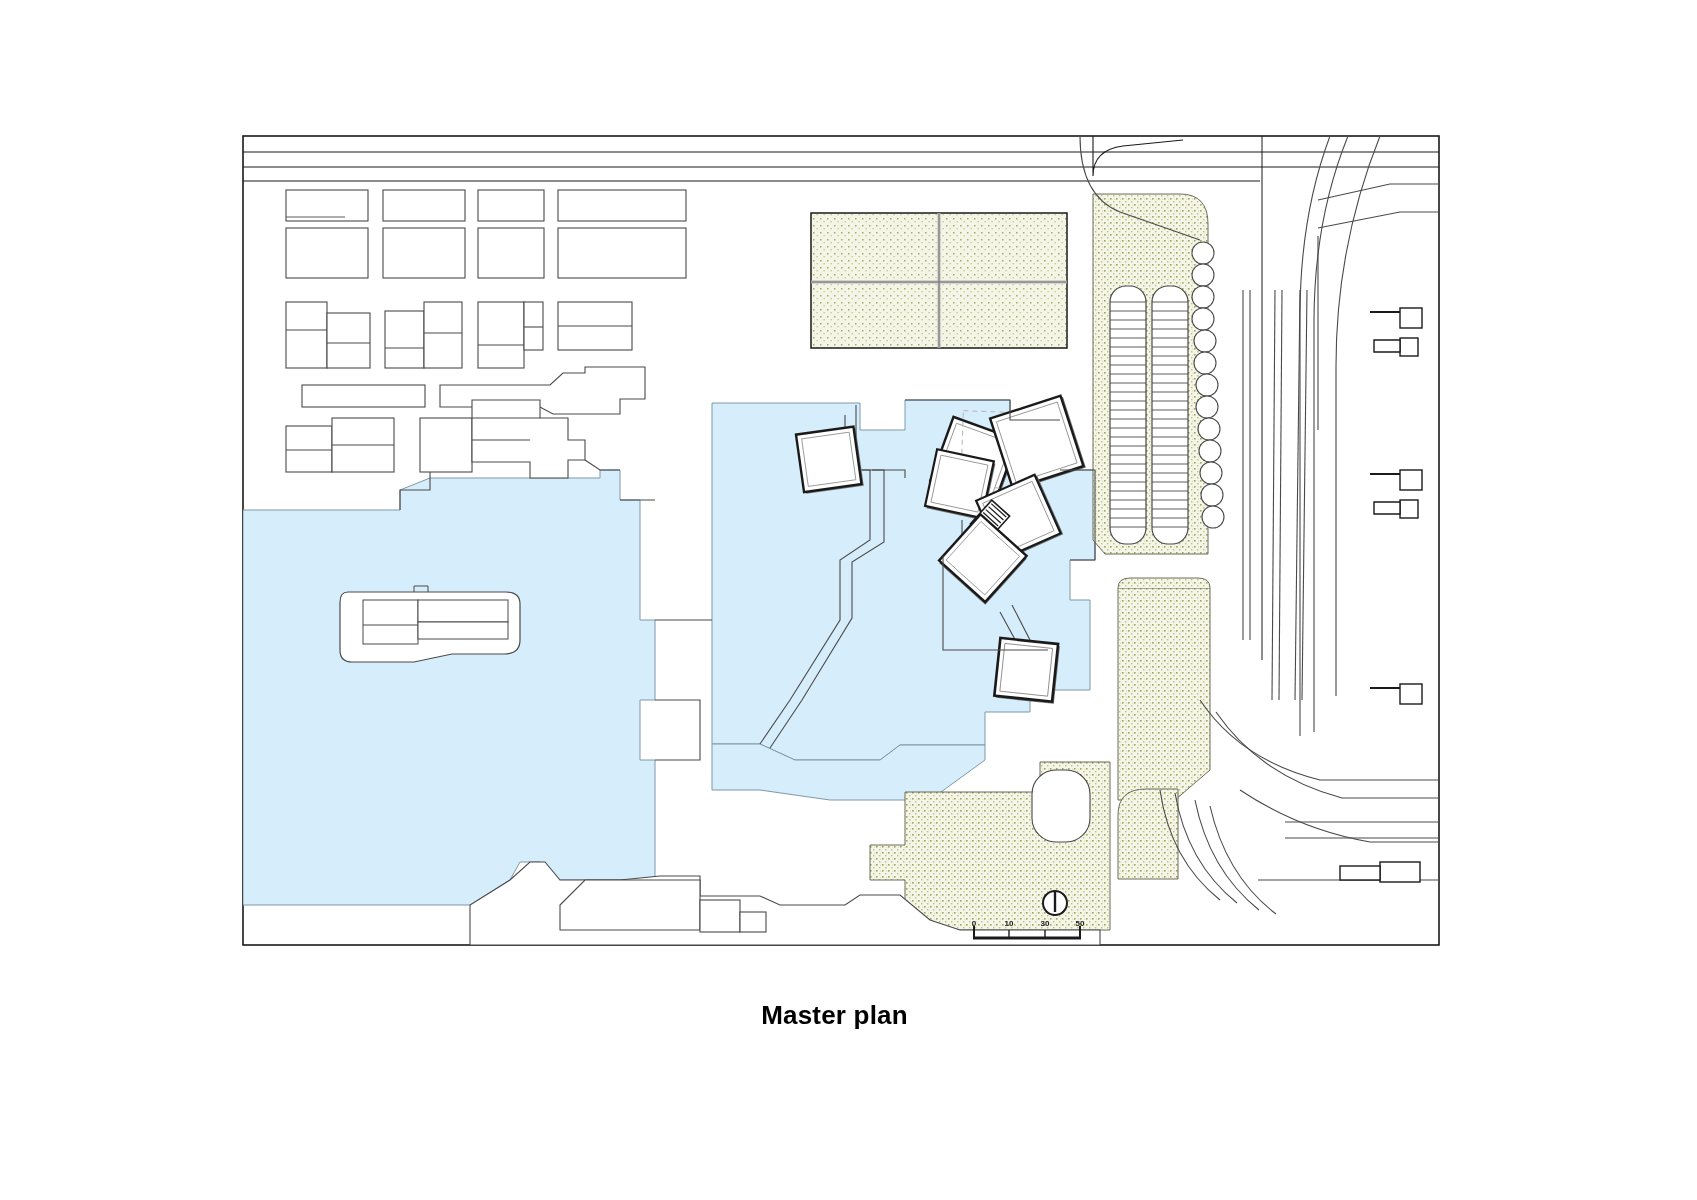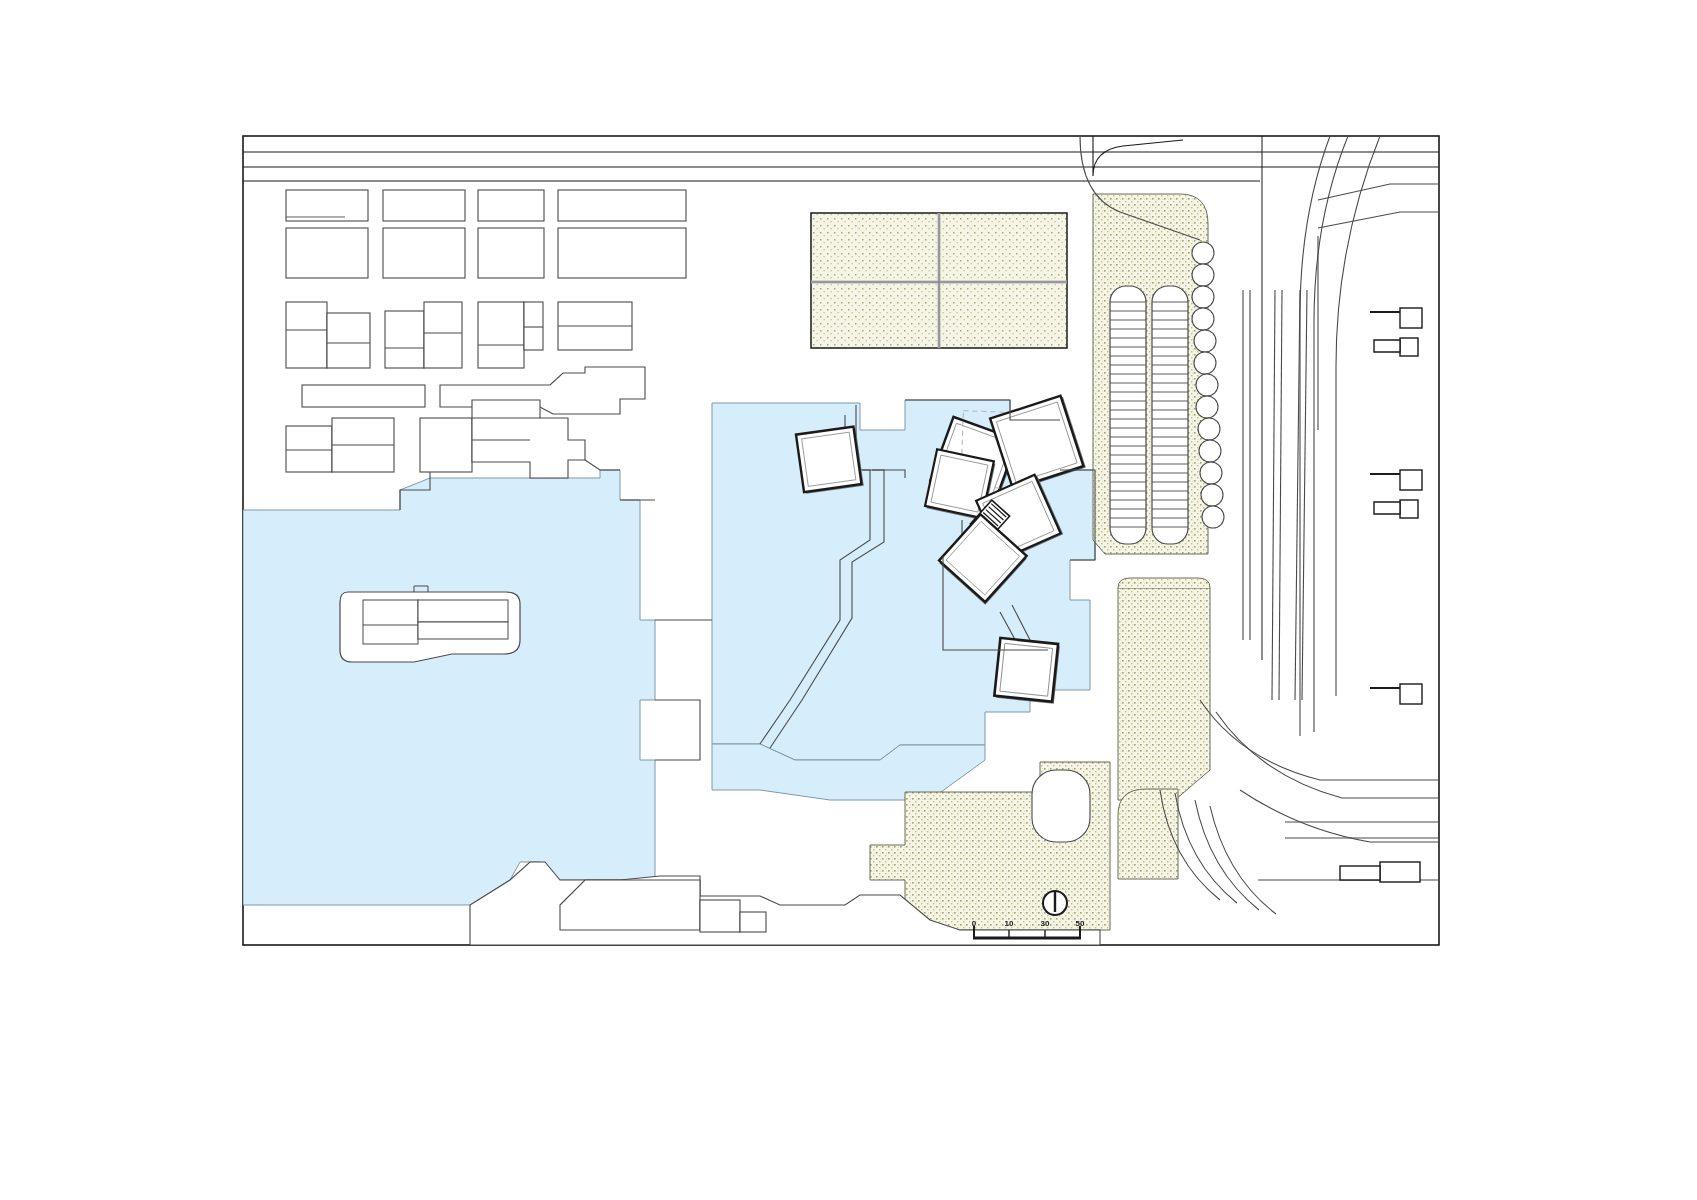--- a/index.html
+++ b/index.html
@@ -411,14 +411,17 @@
       <line x1="1009" y1="930" x2="1009" y2="938" stroke="#1a1a1a" stroke-width="1.4"></line>
       <line x1="1045" y1="930" x2="1045" y2="938" stroke="#1a1a1a" stroke-width="1.4"></line>
       <line x1="1080" y1="926" x2="1080" y2="938" stroke="#1a1a1a" stroke-width="2"></line>
       <text x="974" y="926" text-anchor="middle" font-family="Liberation Sans, sans-serif" font-size="8" font-weight="bold" fill="#1a1a1a">0</text>
       <text x="1009" y="926" text-anchor="middle" font-family="Liberation Sans, sans-serif" font-size="8" font-weight="bold" fill="#1a1a1a">10</text>
       <text x="1045" y="926" text-anchor="middle" font-family="Liberation Sans, sans-serif" font-size="8" font-weight="bold" fill="#1a1a1a">30</text>
       <text x="1080" y="926" text-anchor="middle" font-family="Liberation Sans, sans-serif" font-size="8" font-weight="bold" fill="#1a1a1a">50</text>
     </g>
   </svg>
 
+  <div class="caption">
+    <span class="caption-inner">Master plan</span>
+  </div>
 
 </div>
 
 </body></html>

